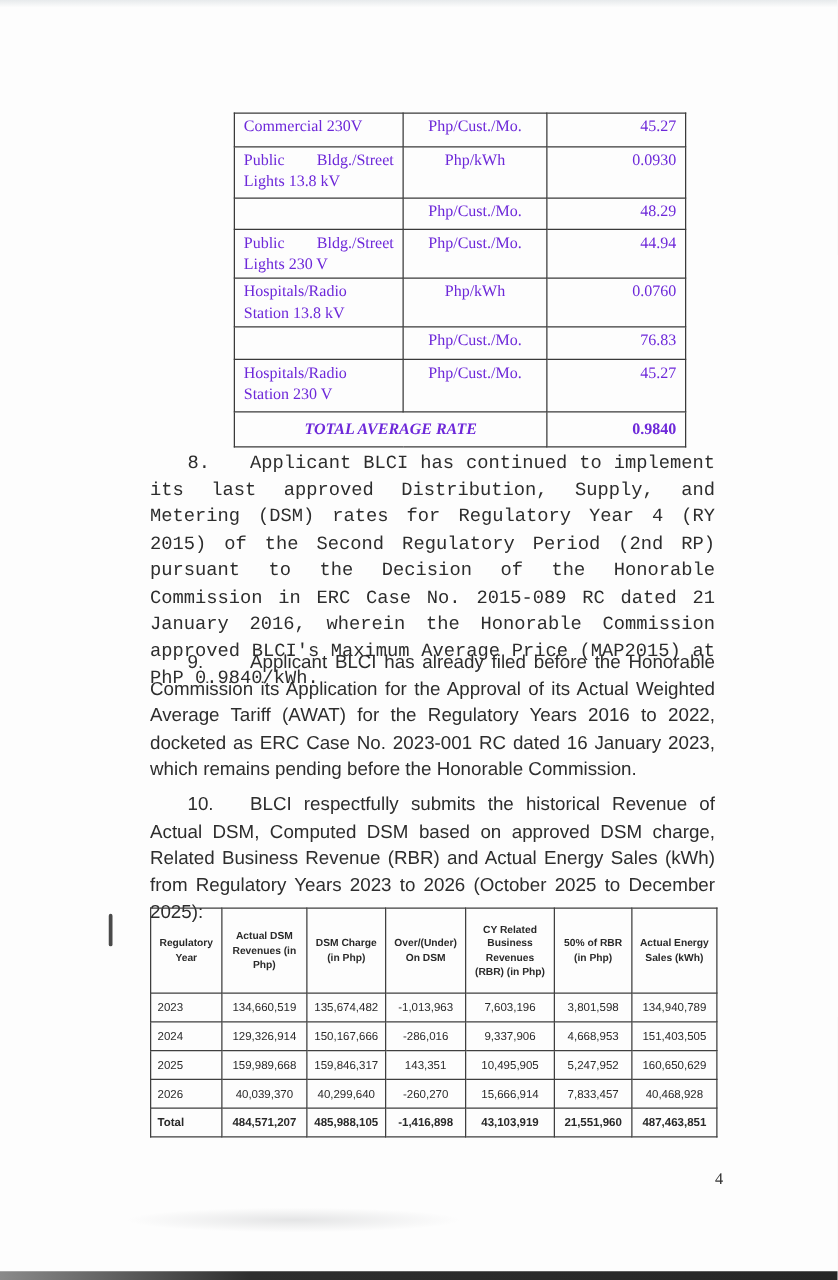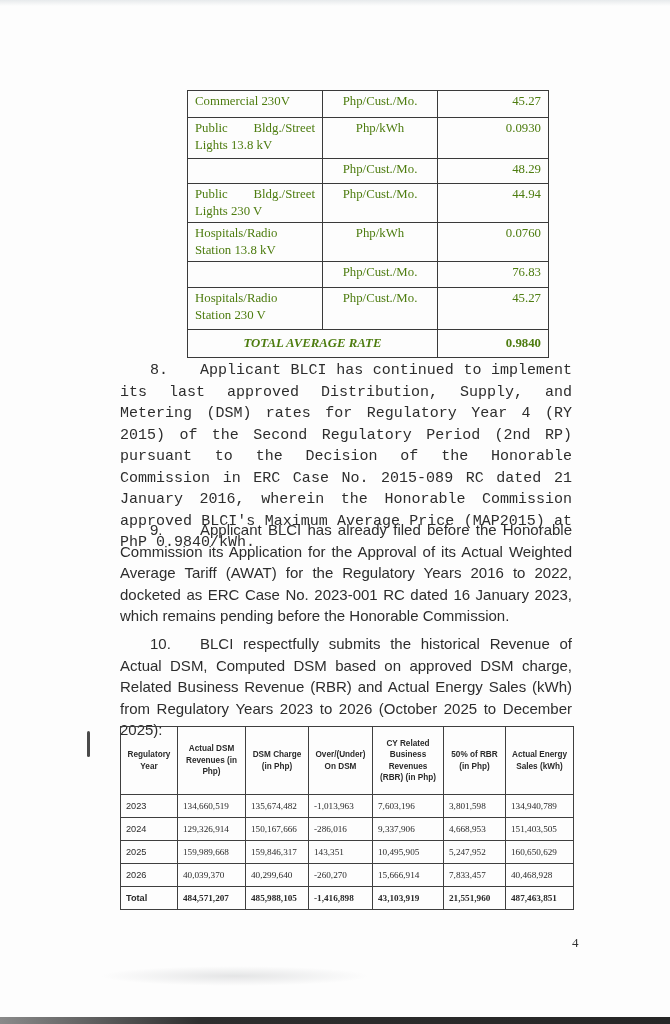--- a/index.html
+++ b/index.html
@@ -31,21 +31,21 @@
   .stray-mark {
     position: absolute; left: 87px; top: 731px; width: 3px; height: 26px;
     background: #4a4a4a; border-radius: 2px;
   }
 
   
   table.rate-table {
     position: absolute; left: 187px; top: 90px;
     width: 361px; border-collapse: collapse;
     font-family: "Liberation Serif", serif;
-    font-size: 12.8px; color: #4d7c0f;
+    font-size: 12.8px; color: #6d28d9;
     table-layout: fixed;
   }
   table.rate-table td {
     border: 1.4px solid #3a3a3a;
     padding: 2px 7px 2px 7px;
     vertical-align: top;
     line-height: 17px;
   }
   table.rate-table td.desc { text-align: justify; text-align-last: left; }
   table.rate-table td.unit { text-align: center; }
@@ -93,21 +93,21 @@
   table.dsm-table th {
     font-size: 8.2px; font-weight: bold;
     text-align: center; vertical-align: middle;
     white-space: pre-line;
     line-height: 11.5px;
     height: 63px;
     padding: 2px 3px;
   }
   table.dsm-table td { height: 20px; vertical-align: middle; }
   table.dsm-table td.year { text-align: left; }
-  table.dsm-table td.num  { text-align: left; font-family: Liberation Serif, serif; }
+  table.dsm-table td.num  { text-align: center; }
   table.dsm-table tr.total td { font-weight: bold; }
 
   .page-number {
     position: absolute; left: 572px; top: 935px;
     font-family: "Liberation Serif", serif;
     font-size: 13px; color: #333;
   }
 </style>
 </head>
 <body>

